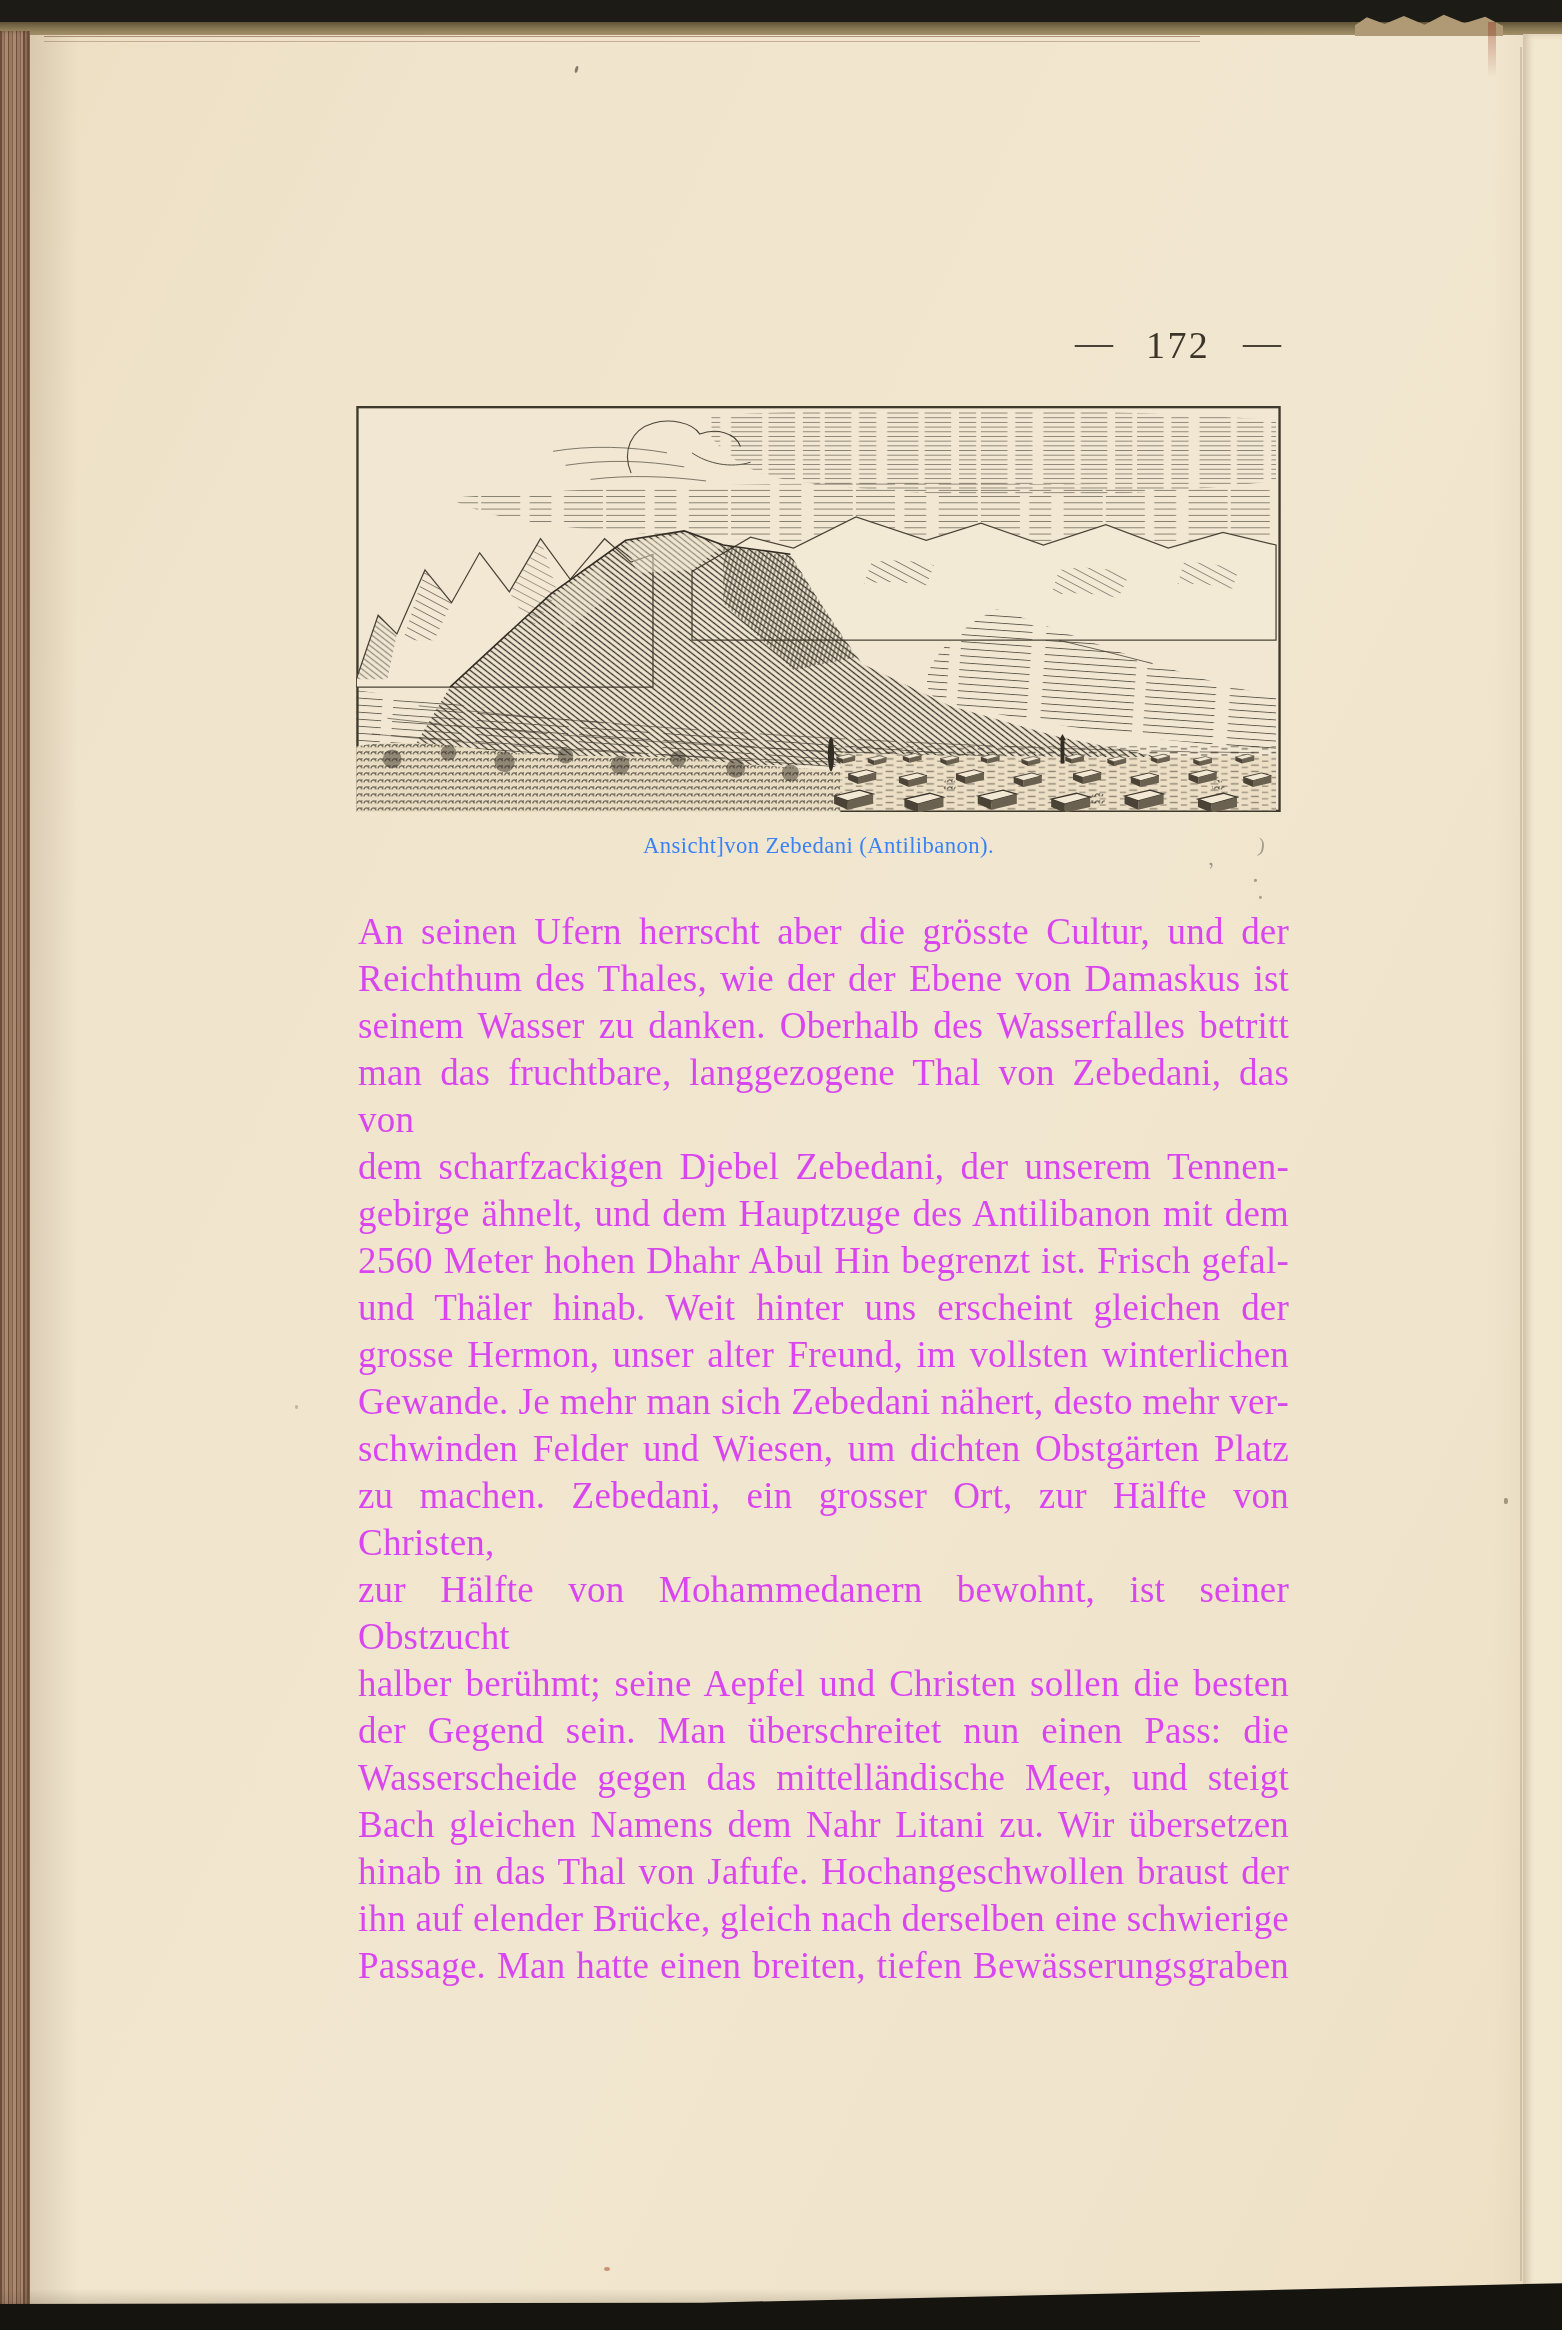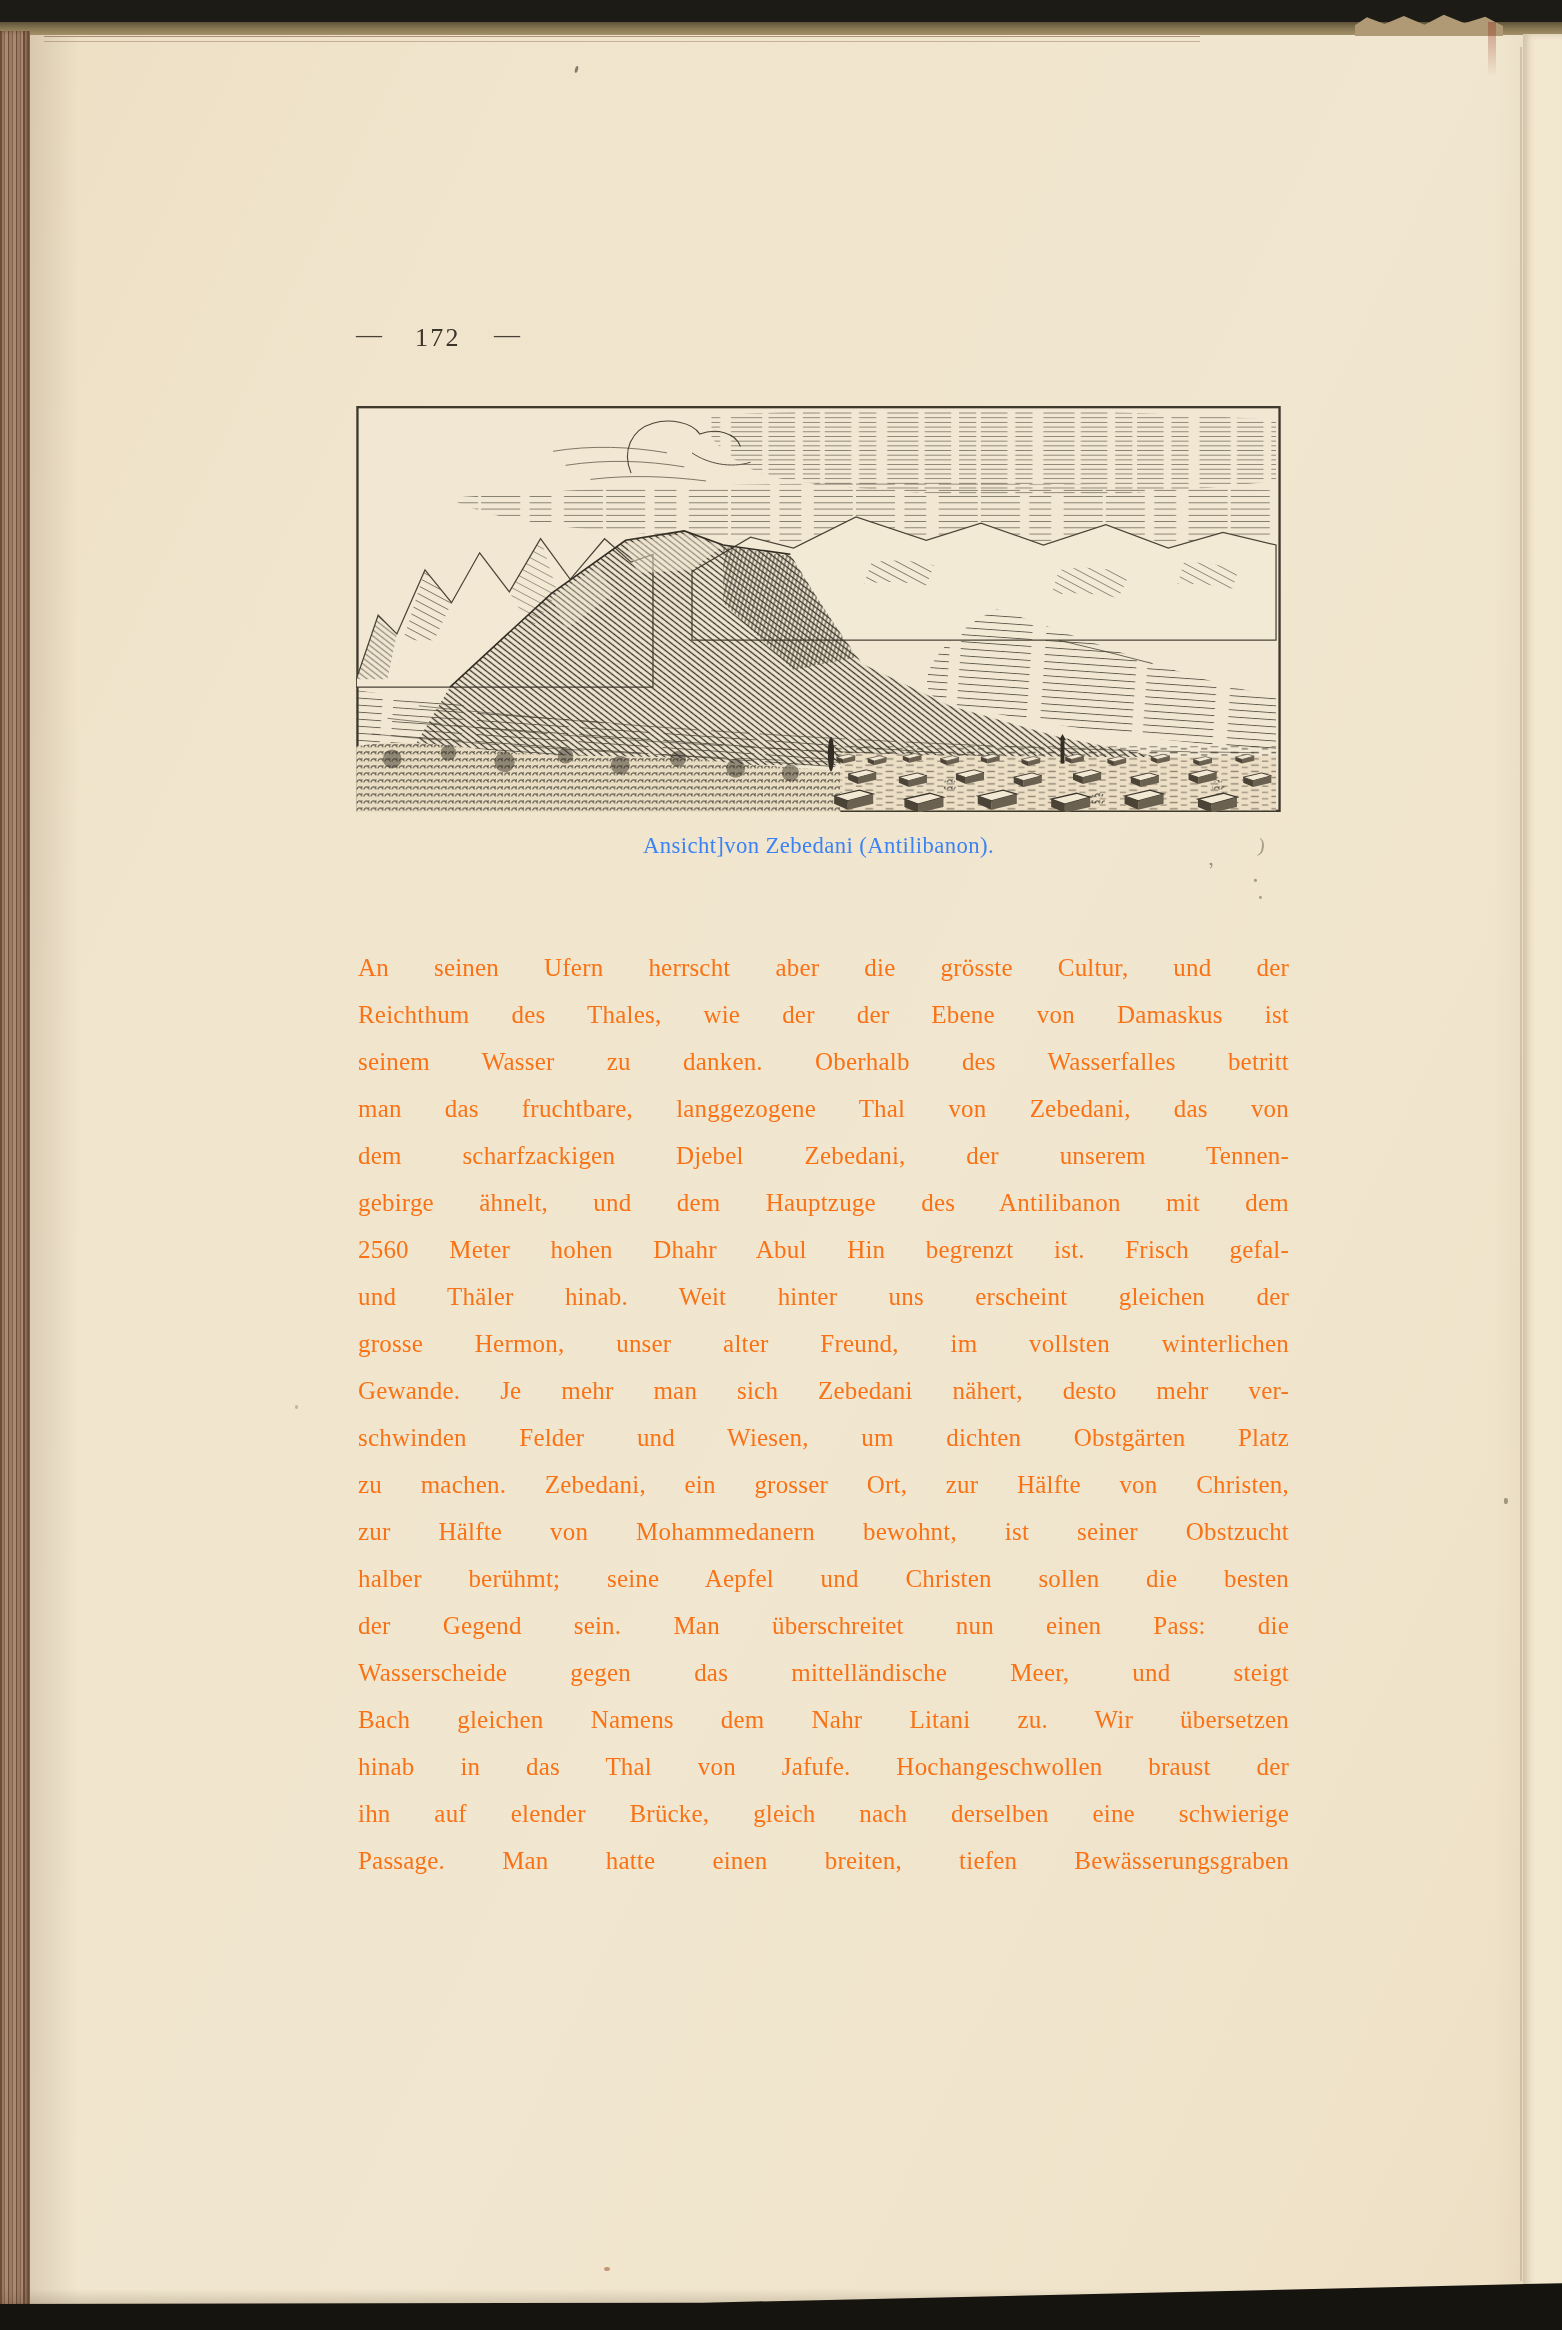--- a/index.html
+++ b/index.html
@@ -28,30 +28,30 @@
         box-shadow:inset -3.1px 0 4.7px rgba(60,35,20,.45);}
   .crease{position:absolute;left:1520px;top:47px;width:2.3px;height:2234px;
         background:linear-gradient(90deg,rgba(100,75,50,0),rgba(100,75,50,.40),rgba(100,75,50,0));}
   .sliver{position:absolute;left:1523px;top:34px;width:39px;height:2258px;background:#f2e7cf;
         box-shadow:inset 4.7px 0 6.2px rgba(110,85,55,.25);}
   .bottom-band{position:absolute;left:0;top:2265px;width:1562px;height:65px;background:#16140f;
         clip-path:polygon(0 60%,45% 58%,75% 42%,100% 28%,100% 100%,0 100%);}
   .bottom-shadow{position:absolute;left:0;top:2289px;width:1562px;height:19px;
         background:linear-gradient(180deg,rgba(90,70,45,0),rgba(90,70,45,.25));}
   
-  .pagenum{position:absolute;left:356px;top:323px;width:925px;text-align:left;
-        color:#3c352a;font-size:26px;}
+  .pagenum{position:absolute;left:356px;top:323px;width:925px;text-align:right;
+        color:#3c352a;font-size:38px;}
   .pagenum .num{letter-spacing:2.3px;margin:0 33px;}
   .pagenum .dash{position:relative;top:-3.1px;color:#4a4236;}
   .figure-wrap{position:absolute;left:356px;top:406px;width:925px;}
   .engraving{width:925px;height:406px;}
   .figcap{position:absolute;left:356px;top:833px;width:925px;text-align:center;
         color:#3b82f6;font-size:22.7px;letter-spacing:0.4px;}
-  .bodytext{position:absolute;left:358px;top:908px;width:931px;color:#f97316;
-        font-size:25px;line-height:47px;letter-spacing:0.2px;margin-top:36px;}
+  .bodytext{position:absolute;left:358px;top:908px;width:931px;color:#d946ef;
+        font-size:37px;line-height:47px;letter-spacing:0.2px;}
   .tline{text-align:justify;text-align-last:justify;white-space:normal;}
   
   .smudge{position:absolute;color:#4a4236;font-size:22px;}
   .sm1{left:1207px;top:845px;opacity:.5;transform:rotate(-12deg);}
   .sm2{left:1258px;top:834px;opacity:.45;font-size:20.3px;transform:rotate(8deg);}
   .sm3{left:1251px;top:866px;opacity:.45;font-size:26.6px;}
   .sm4{left:1256px;top:883px;opacity:.4;font-size:26.6px;}
   .speck{position:absolute;border-radius:50%;}
   .sp1{left:575px;top:66px;width:3.1px;height:7px;background:#3c352a;opacity:.6;transform:rotate(15deg);}
   .sp2{left:1504px;top:1498px;width:3.9px;height:6.2px;background:#5a4c3a;opacity:.5;border-radius:40% 60% 60% 40%;}

